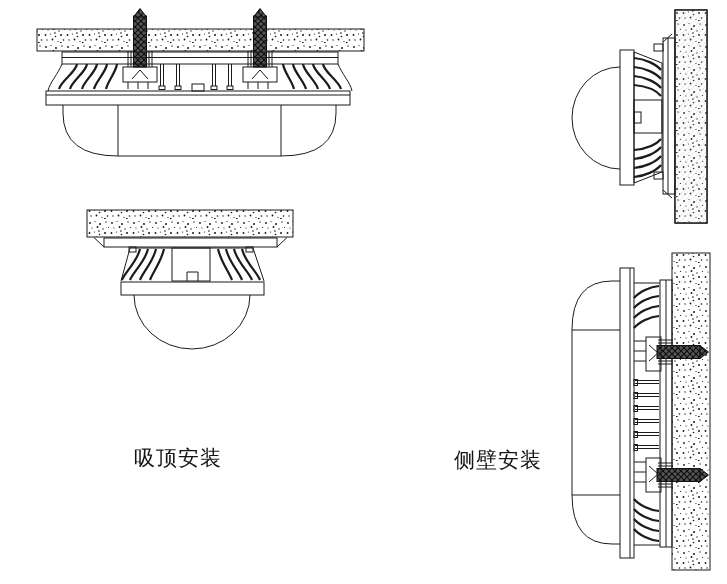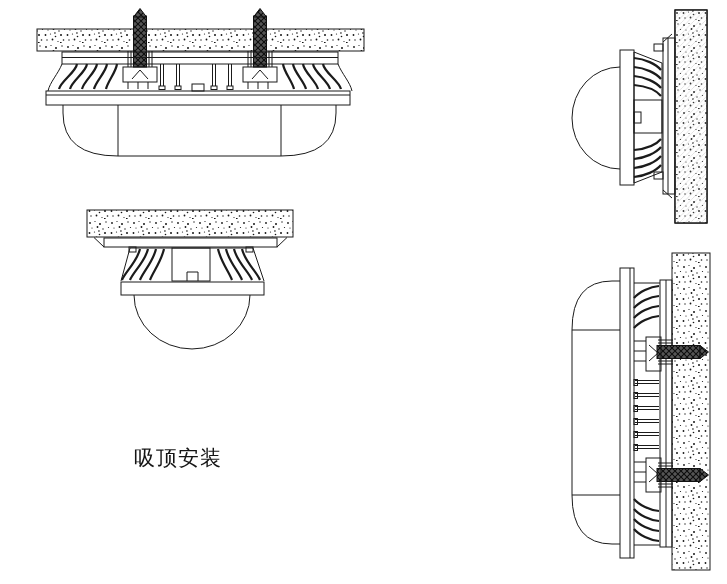--- a/index.html
+++ b/index.html
@@ -204,13 +204,14 @@
     <rect x="620" y="268" width="14" height="290"></rect>
     <path d="M630,268 V558"></path>
     <g>
       <path d="M620,281 L612,281 Q572,281 572,330 L572,495 Q572,544 612,544 L620,544"></path>
       <path d="M572,330 H620 M572,495 H620"></path>
     </g>
   </g>
 </svg>
 
 <div class="label label-ceiling">吸顶安装</div>
+<div class="label label-wall">侧壁安装</div>
 </div>
 
 </body></html>

